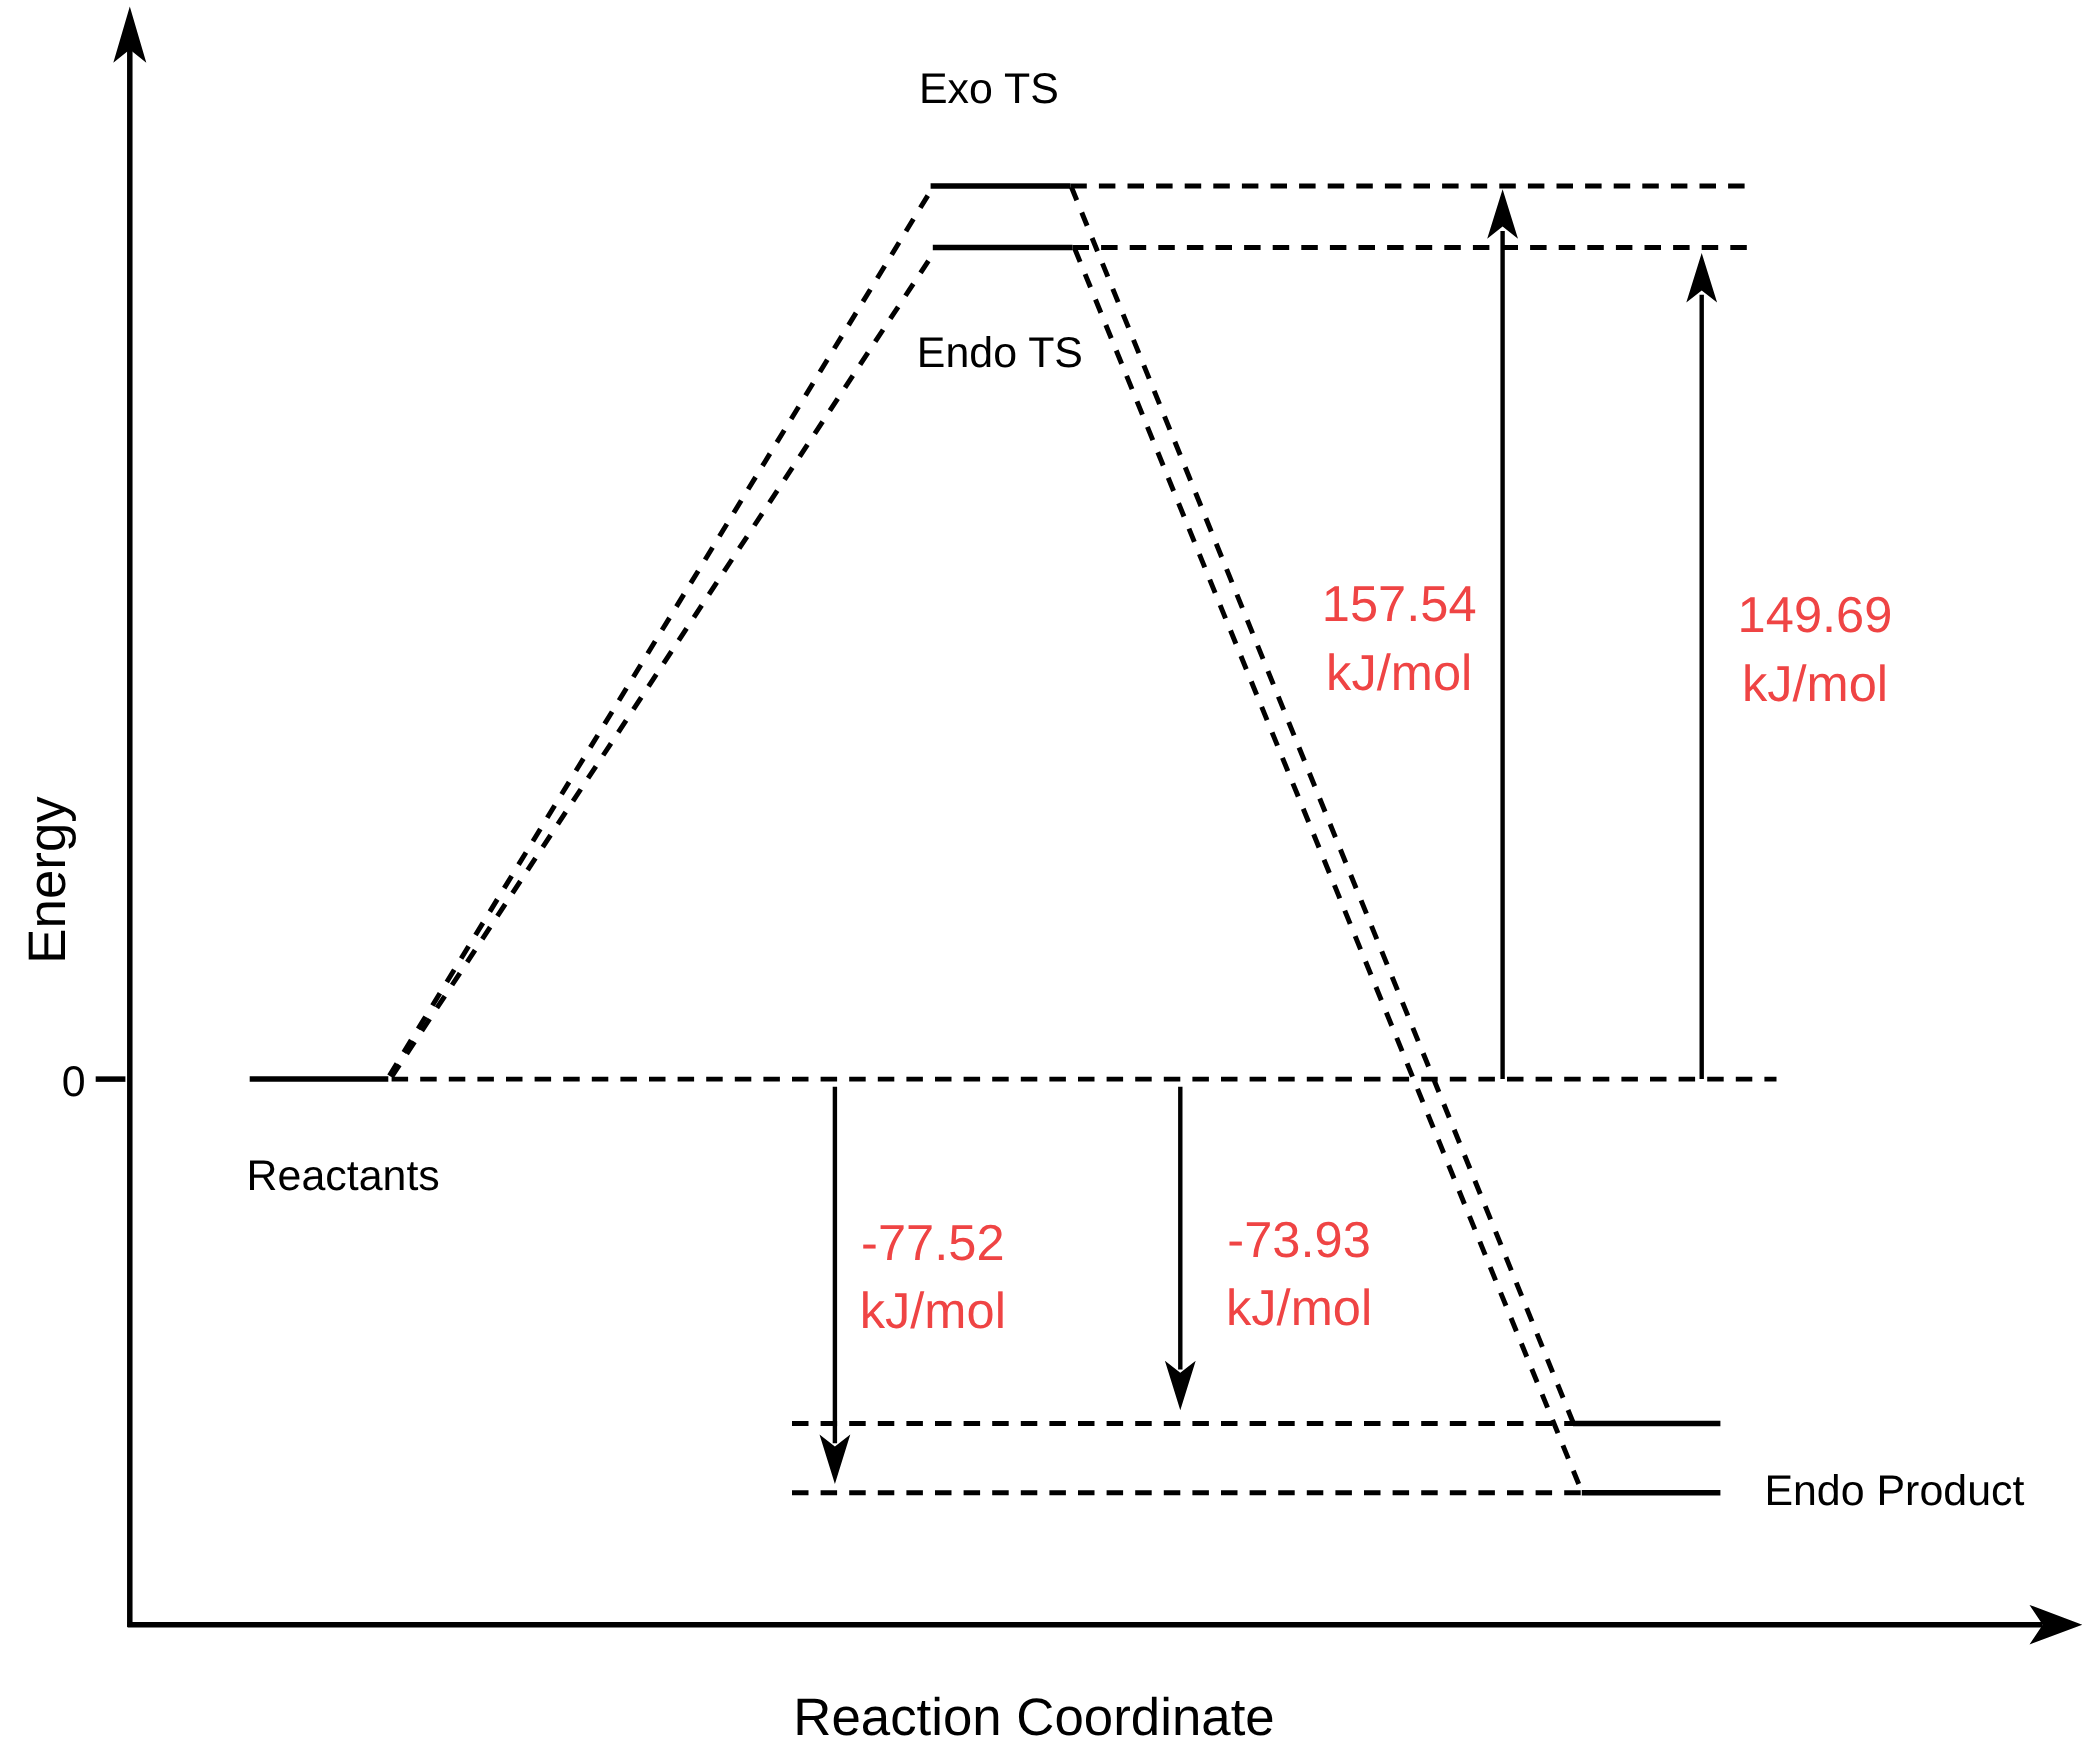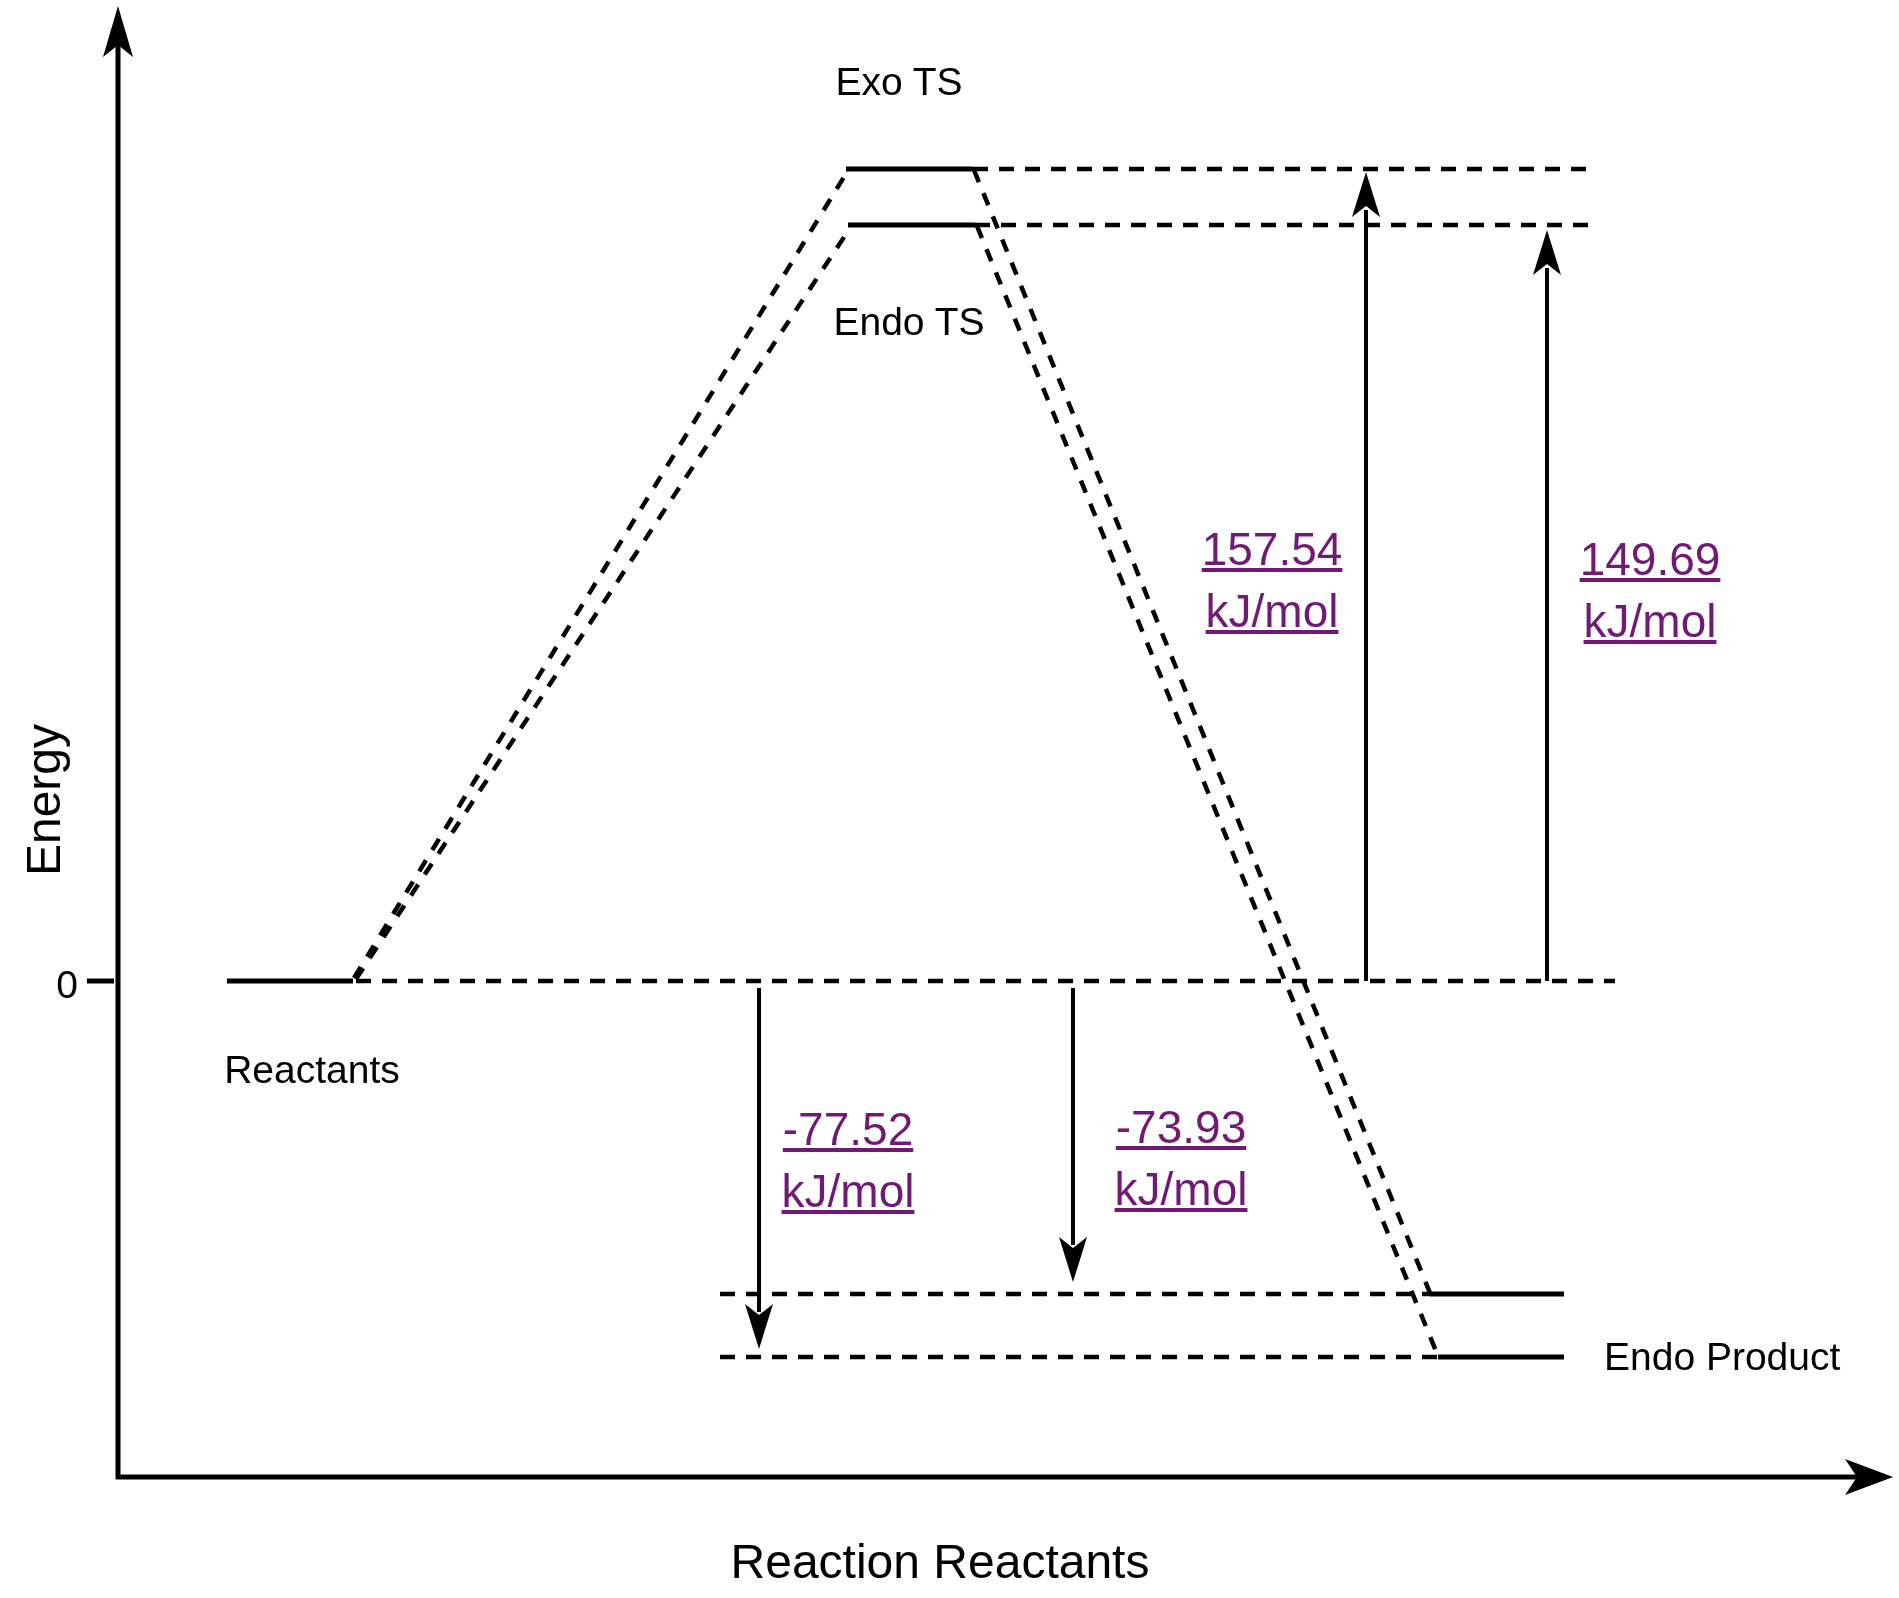--- a/index.html
+++ b/index.html
@@ -33,24 +33,23 @@
     transform: translateY(-50%);
   }
   .lbl.rotated {
     transform: translate(-50%, -50%) rotate(-90deg);
   }
   .num-block {
     position: absolute;
     text-align: center;
     font-size: 46px;
     line-height: 62px;
-    color: #701a75;
+    color: #ef4444;
     transform: translate(-50%, -50%);
     white-space: nowrap;
-    text-decoration: underline;
   }
   .axis-label {
     font-size: 48px;
   }
 </style>
 </head>
 <body>
 
 <div id="canvas">
 
@@ -86,21 +85,21 @@
     <polygon points="1547,230 1533,275 1547,264 1561,275" fill="#000"></polygon>
 
     <line x1="759" y1="988" x2="759" y2="1312" stroke="#000" stroke-width="4"></line>
     <polygon points="759,1349 745,1304 759,1315 773,1304" fill="#000"></polygon>
 
     <line x1="1073" y1="988" x2="1073" y2="1245" stroke="#000" stroke-width="4"></line>
     <polygon points="1073,1282 1059,1237 1073,1248 1087,1237" fill="#000"></polygon>
   </svg>
 
   <div class="lbl rotated axis-label" style="left:44px; top:800px;">Energy</div>
-  <div class="lbl axis-label" style="left:940px; top:1562px;">Reaction Reactants</div>
+  <div class="lbl axis-label" style="left:940px; top:1562px;">Reaction Coordinate</div>
   <div class="lbl" style="left:67px; top:985px;">0</div>
 
   <div class="lbl" style="left:899px; top:82px;">Exo TS</div>
   <div class="lbl" style="left:909px; top:322px;">Endo TS</div>
   <div class="lbl" style="left:312px; top:1022px;margin-top:48px;">Reactants</div>
   <div class="lbl left-anchor" style="left:1604px; top:1357px;">Endo Product</div>
 
   <div class="num-block" style="left:1272px; top:580px;">
     <div>157.54</div>
     <div>kJ/mol</div>

